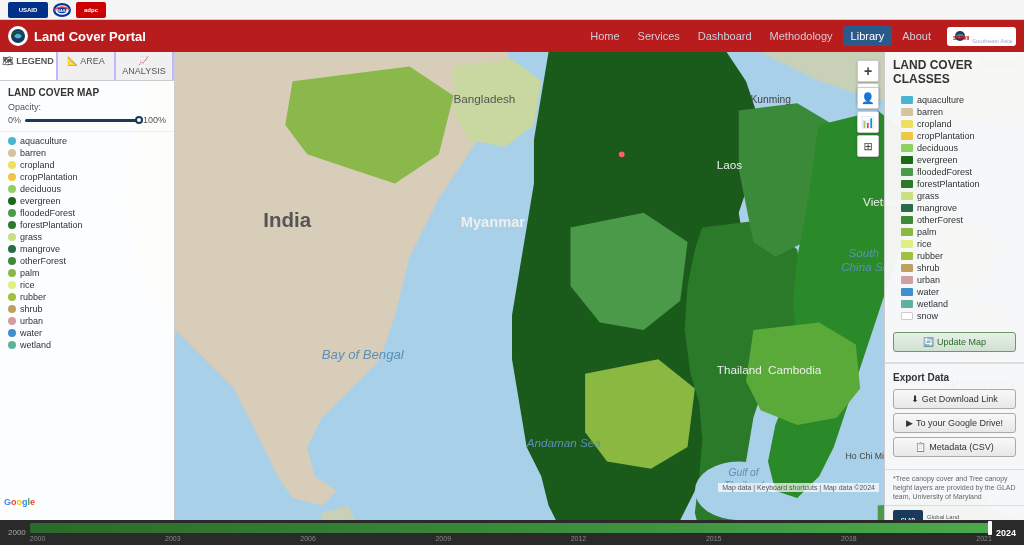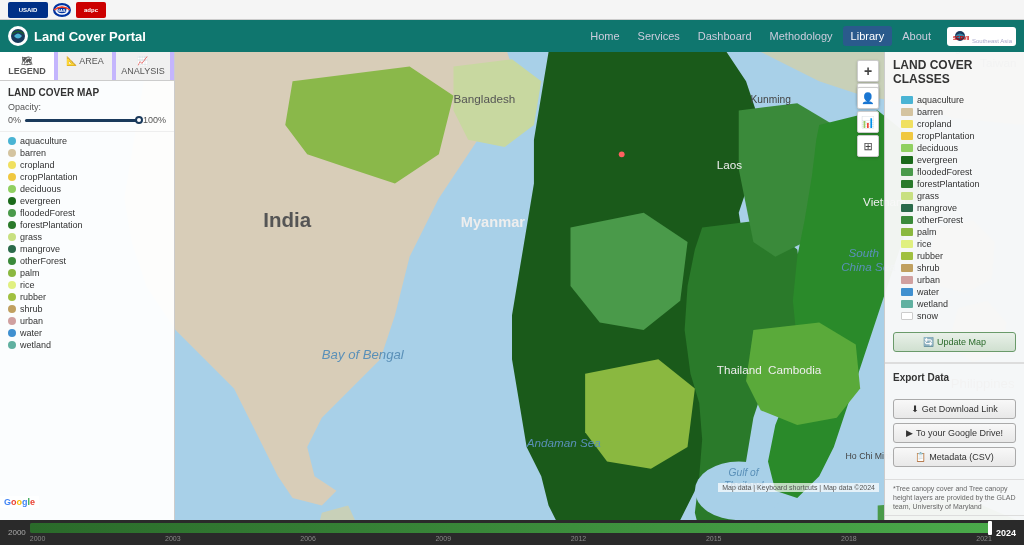--- a/index.html
+++ b/index.html
@@ -15,21 +15,21 @@
     .logo-usaid { width: 40px; height: 16px; background: #003087; display: inline-block; margin-right: 4px; border-radius: 2px; position: relative; }
     .logo-usaid::after { content: 'USAID'; color: white; font-size: 6px; font-weight: bold; position: absolute; top: 50%; left: 50%; transform: translate(-50%,-50%); }
     .logo-nasa { width: 20px; height: 16px; display: inline-block; margin-right: 4px; }
     .logo-nasa svg { width: 20px; height: 16px; }
     .logo-adpc { width: 30px; height: 16px; background: #cc0000; display: inline-block; border-radius: 2px; position: relative; }
     .logo-adpc::after { content: 'adpc'; color: white; font-size: 6px; font-weight: bold; position: absolute; top: 50%; left: 50%; transform: translate(-50%,-50%); }
 
     
     #navbar {
       position: absolute; top: 20px; left: 0; right: 0; height: 32px;
-      background: #0f766e; display: flex; align-items: center;
+      background: #b91c1c; display: flex; align-items: center;
       padding: 0 8px; z-index: 100;
     }
     .nav-logo { display: flex; align-items: center; gap: 6px; color: white; font-size: 13px; font-weight: bold; }
     .nav-logo-icon { width: 20px; height: 20px; background: white; border-radius: 50%; display: flex; align-items: center; justify-content: center; }
     .nav-logo-icon svg { width: 16px; height: 16px; }
     .nav-spacer { flex: 1; }
     .nav-links { display: flex; gap: 2px; }
     .nav-link { color: #ccd; font-size: 11px; padding: 4px 8px; cursor: pointer; border-radius: 3px; }
     .nav-link:hover, .nav-link.active { background: #2a5a8c; color: white; }
     .nav-link.active { background: #2a5a8c; }
@@ -47,21 +47,21 @@
     }
 
     
     #left-panel {
       position: absolute; top: 0; left: 0; width: 175px; bottom: 0;
       background: rgba(255,255,255,0.95); z-index: 10;
       overflow-y: auto; border-right: 1px solid #ccc;
     }
 
     .panel-tabs { display: flex; border-bottom: 1px solid #ccc; }
-    .panel-tab { flex: 1; padding: 4px 2px; text-align: center; font-size: 9px; cursor: pointer; background: #f0f0f0; border-right: 4px solid #c4b5fd; color: #555; }
+    .panel-tab { flex: 1; padding: 4px 2px; text-align: center; font-size: 9px; cursor: pointer; background: #f0f0f0; border-right: 2px solid #c4b5fd; color: #555; }
     .panel-tab.active { background: white; font-weight: bold; }
 
     .panel-section { padding: 6px 8px; border-bottom: 1px solid #eee; }
     .panel-title { font-size: 10px; font-weight: bold; color: #333; margin-bottom: 4px; }
     .opacity-label { font-size: 9px; color: #555; margin-bottom: 3px; }
     .opacity-row { display: flex; align-items: center; gap: 4px; font-size: 9px; color: #555; }
     .opacity-slider-track { width: 100%; height: 3px; background: #ddd; border-radius: 2px; }
     .opacity-slider-fill { width: 0%; height: 3px; background: #1a3a5c; border-radius: 2px; }
     .opacity-handle { width: 8px; height: 8px; background: white; border: 2px solid #1a3a5c; border-radius: 50%; position: absolute; top: -2.5px; left: 0%; transform: translateX(-50%); }
 
@@ -75,21 +75,21 @@
       background: rgba(248,248,248,0.97); z-index: 10;
       border-left: 1px solid #ccc; display: flex; flex-direction: column;
     }
 
     .right-panel-top { padding: 6px 8px; border-bottom: 1px solid #ddd; }
     .right-panel-title { font-size: 12px; font-weight: bold; color: #333; margin-bottom: 4px; }
     .right-legend-item { display: flex; align-items: center; gap: 4px; font-size: 9px; color: #333; padding: 1px 0; }
     .right-legend-bar { width: 12px; height: 8px; border-radius: 1px; flex-shrink: 0; }
 
     .right-panel-actions { padding: 8px; border-top: 1px solid #ddd; margin-top: auto; }
-    .action-section-title { font-size: 10px; font-weight: bold; color: #333; margin-bottom: 16px; }
+    .action-section-title { font-size: 10px; font-weight: bold; color: #333; margin-bottom: 6px; }
     .action-btn { width: 100%; padding: 4px 6px; font-size: 9px; border: 1px solid #aaa; border-radius: 3px; background: linear-gradient(to bottom, #f8f8f8, #e8e8e8); cursor: pointer; margin-bottom: 4px; text-align: center; color: #333; display: flex; align-items: center; justify-content: center; gap: 3px; }
     .action-btn.primary { background: linear-gradient(to bottom, #e8f0e8, #d0e0d0); color: #2a6a2a; border-color: #6a9a6a; }
     .footnote { font-size: 7px; color: #666; padding: 4px 8px; border-top: 1px solid #ddd; line-height: 1.3; }
 
     
     .map-controls { position: absolute; top: 8px; right: 145px; display: flex; flex-direction: column; gap: 1px; z-index: 20; }
     .map-btn { width: 22px; height: 22px; background: white; border: 1px solid #ccc; border-radius: 2px; cursor: pointer; display: flex; align-items: center; justify-content: center; font-size: 14px; color: #444; font-weight: bold; box-shadow: 0 1px 3px rgba(0,0,0,0.2); }
     .map-btn-icon { font-size: 14px; line-height: 1; }
 
     

